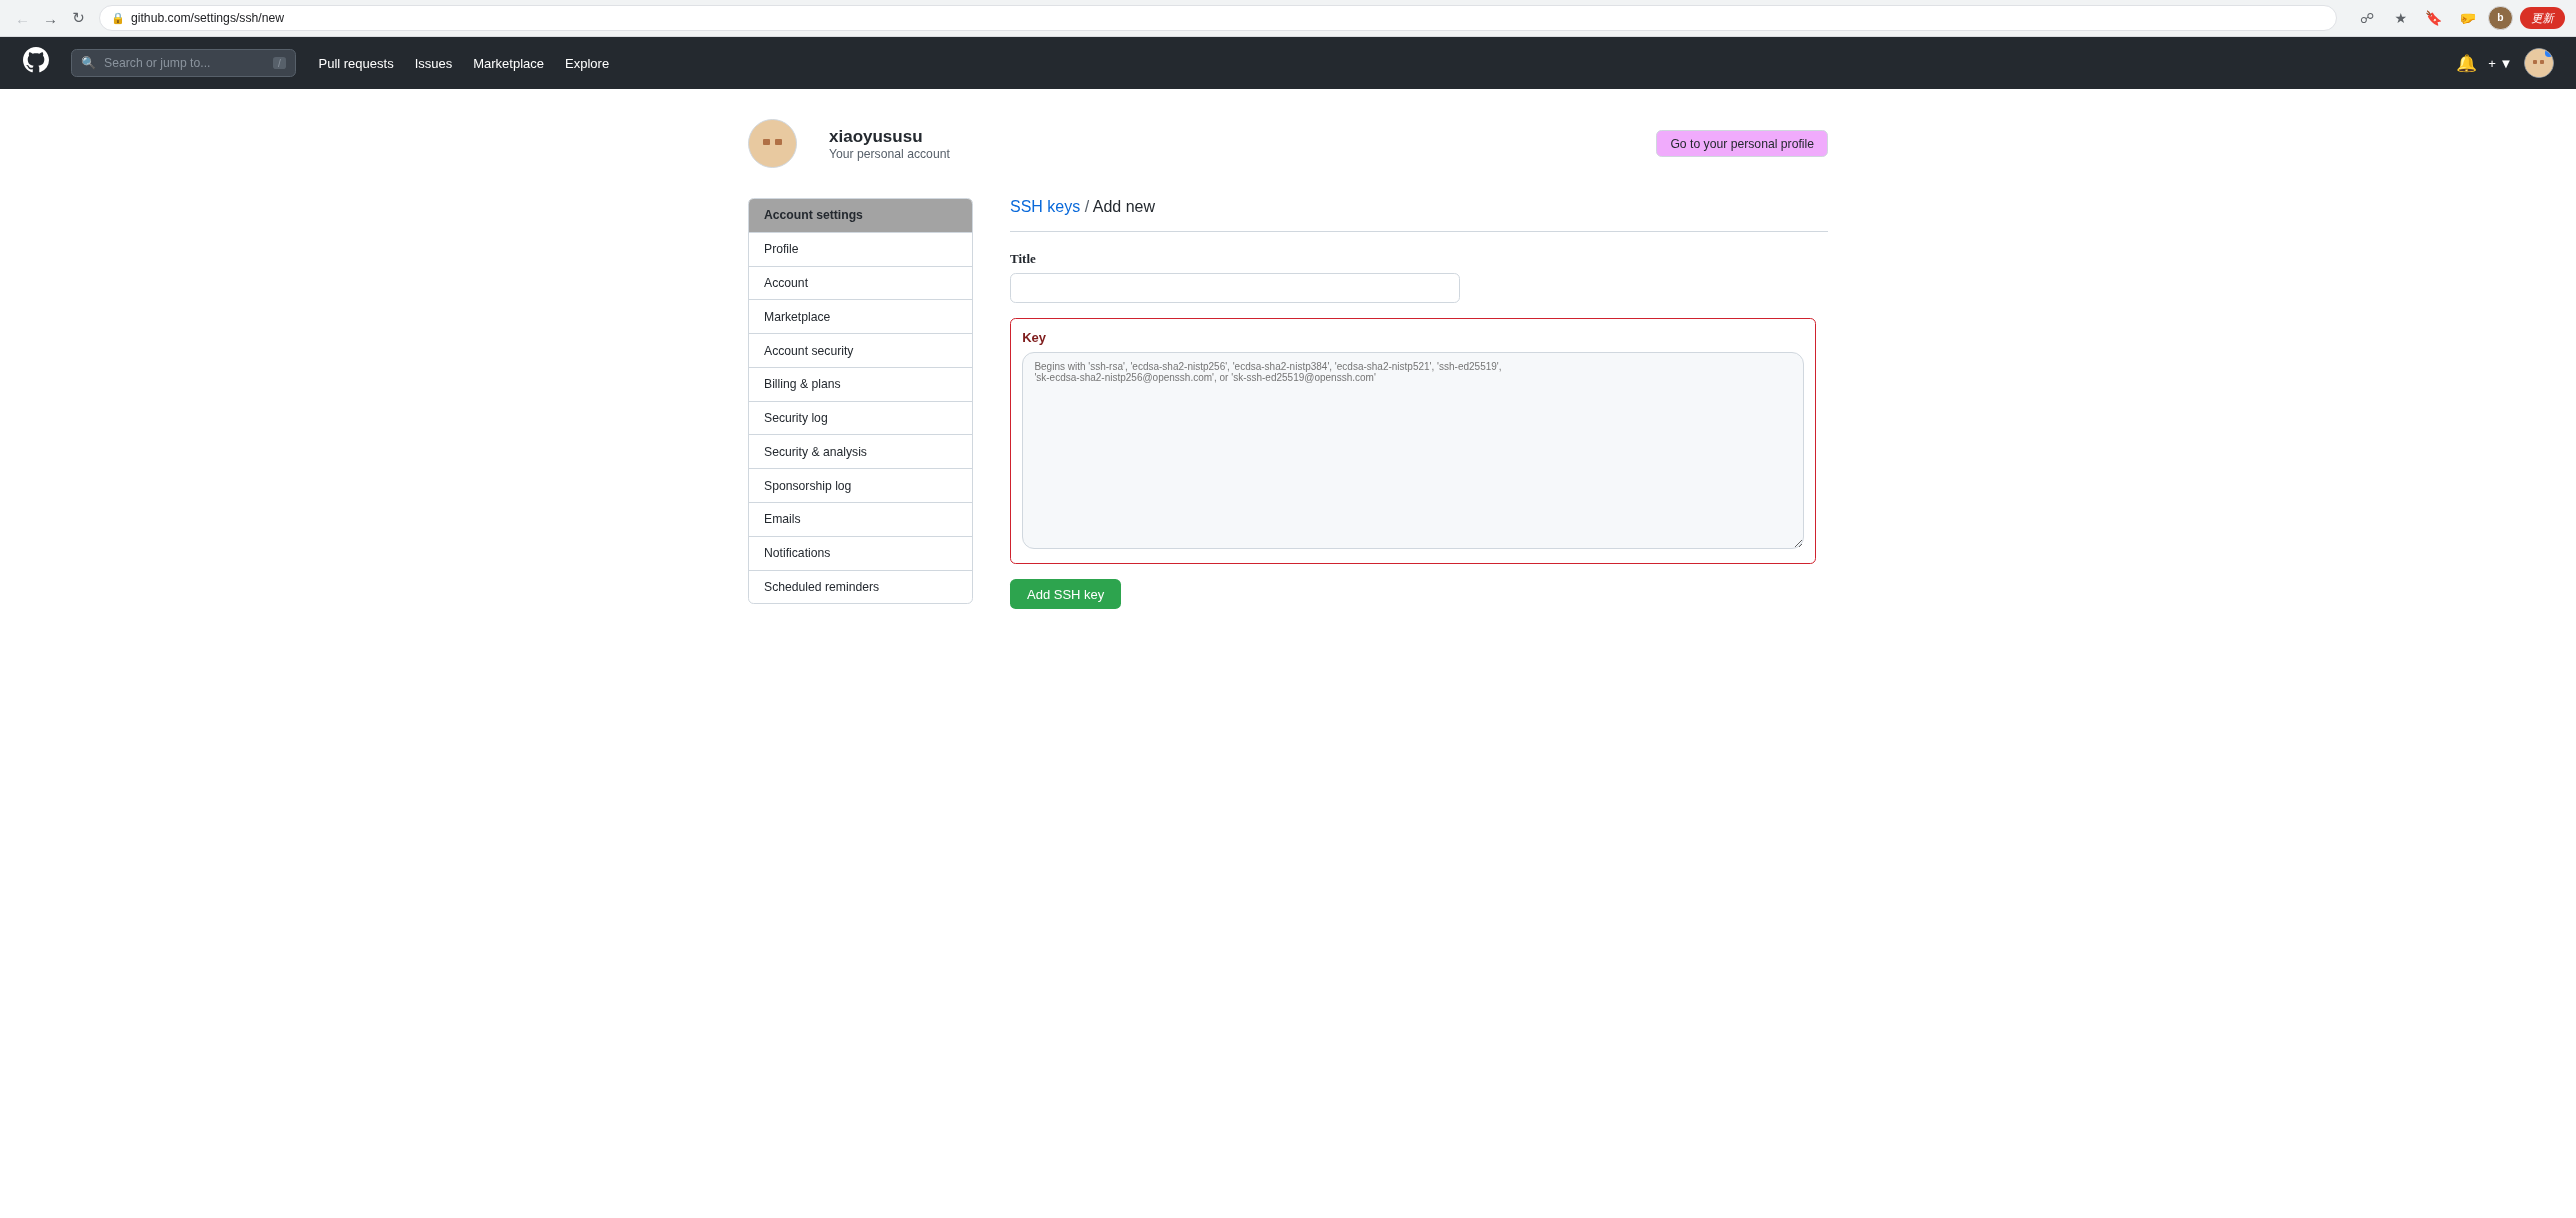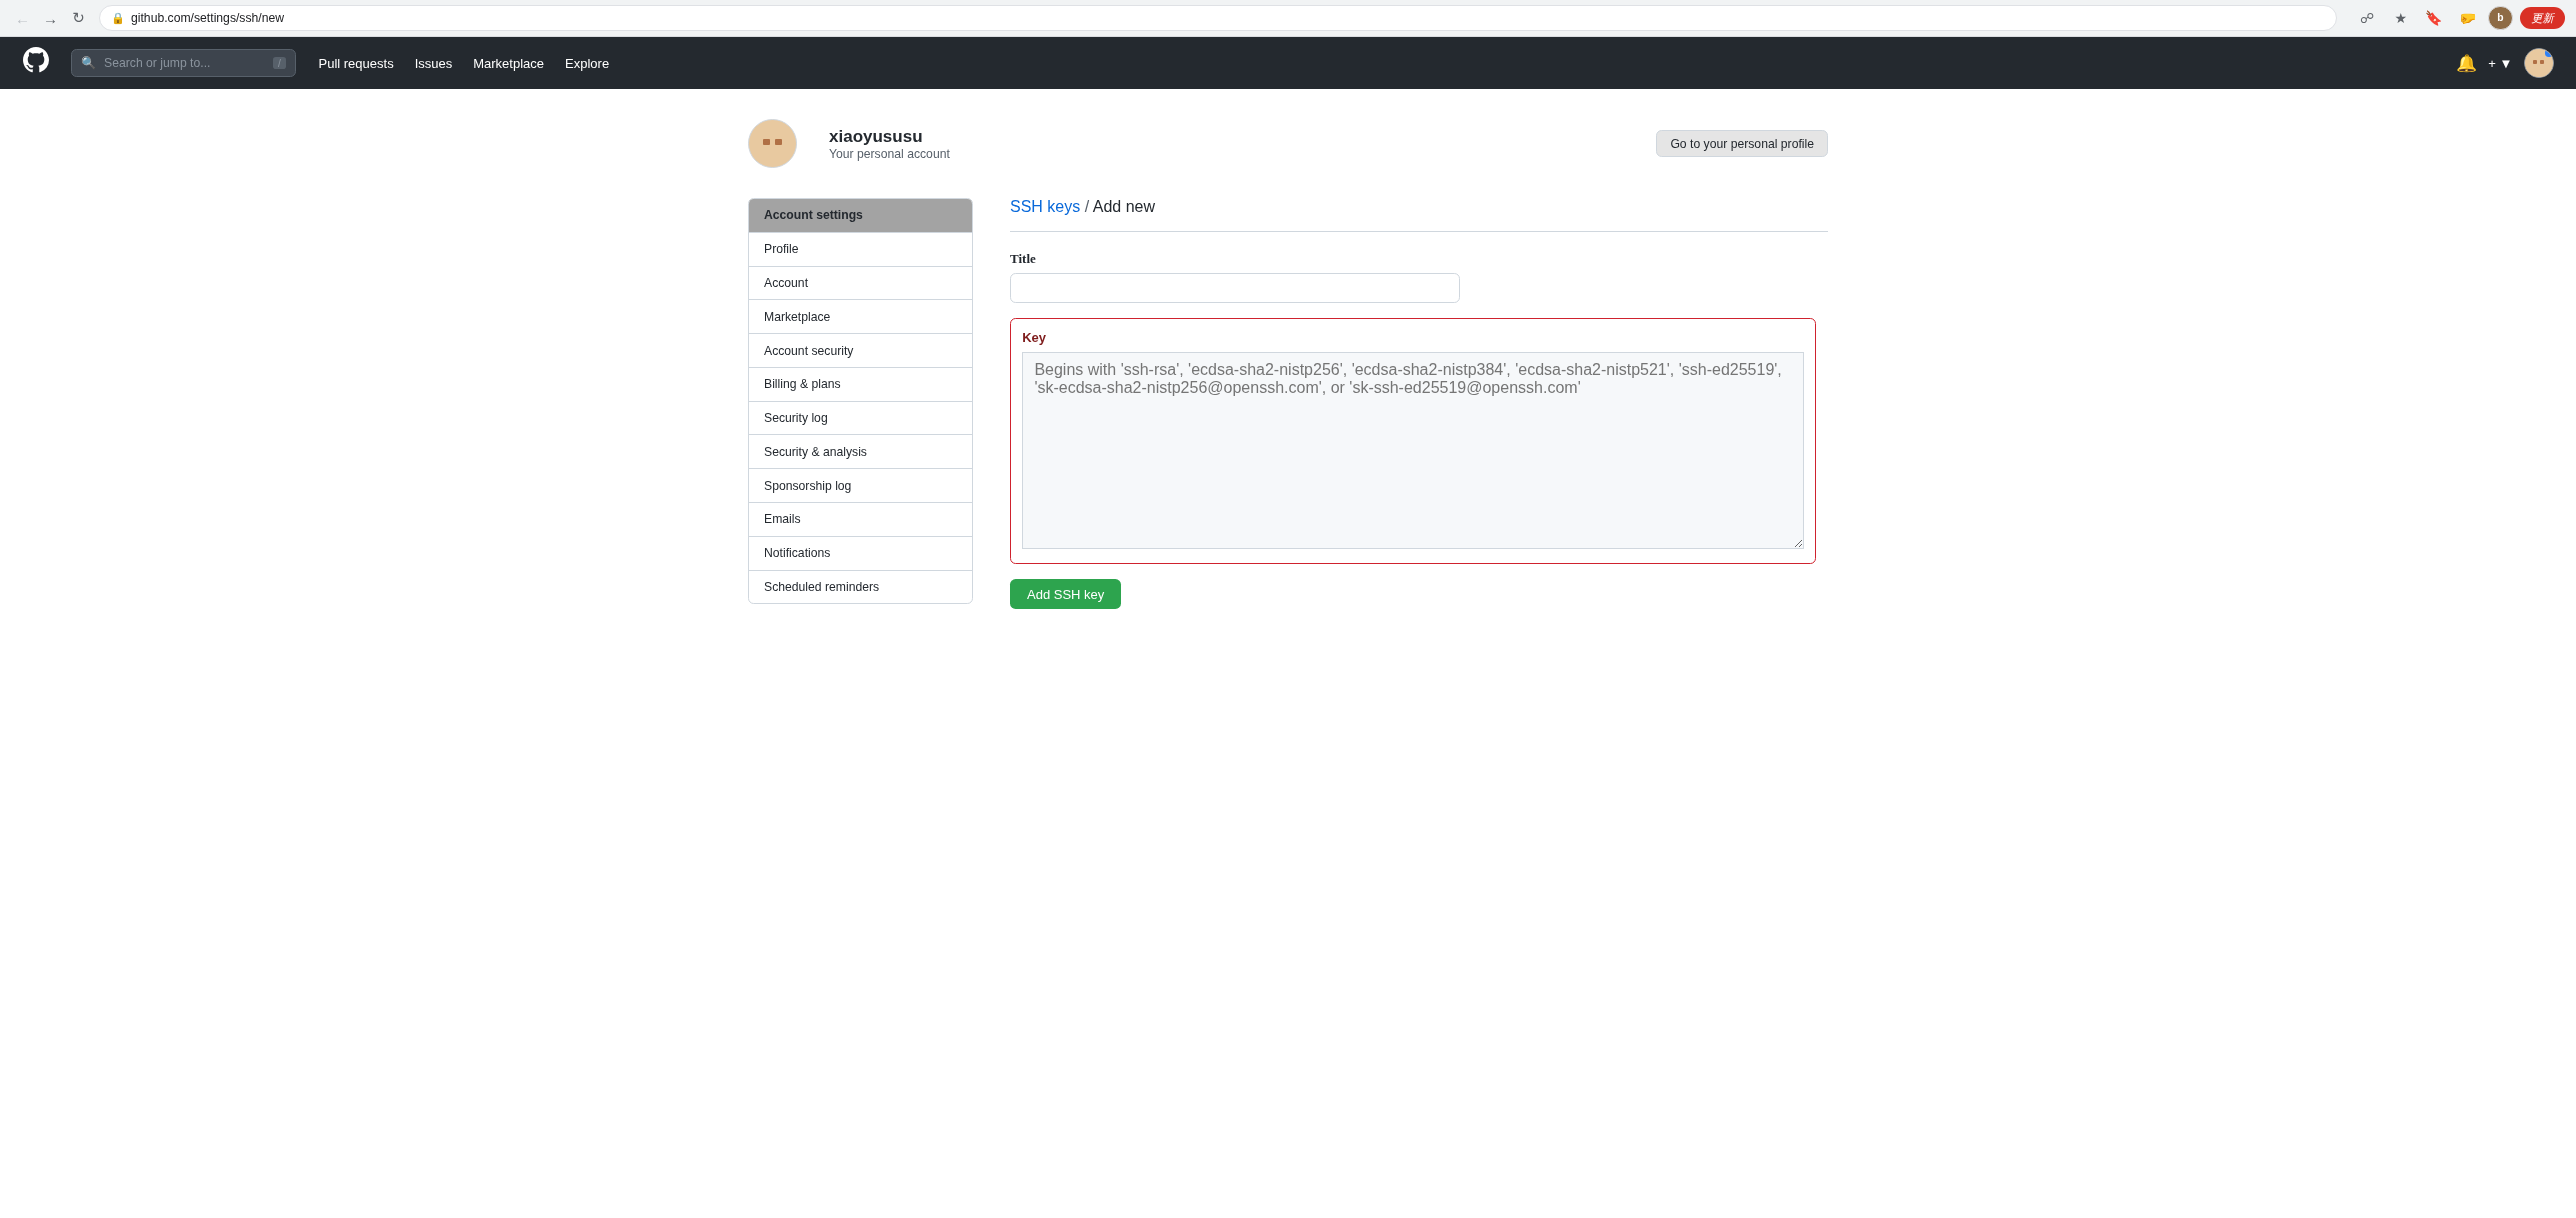--- a/index.html
+++ b/index.html
@@ -145,21 +145,21 @@
       width: 49px; height: 49px; border-radius: 50%;
       background: #e8c9a0;
       border: 0.9px solid #d0d7de;
       display: flex; align-items: center; justify-content: center;
       overflow: hidden;
     }
     .user-name { font-size: 17px; font-weight: 600; color: #24292f; }
     .user-subtitle { font-size: 12.2px; color: #57606a; }
     .profile-btn {
       border: 0.9px solid #d0d7de;
-      background: #e5e5e5;
+      background: #f0abfc;
       border-radius: 5.6px;
       padding: 5.6px 13px;
       font-size: 12.2px;
       color: #24292f;
       cursor: pointer;
     }
 
     
     .settings-layout {
       display: flex;
@@ -242,23 +242,23 @@
     .key-label {
       font-size: 13px;
       font-weight: 600;
       margin-bottom: 7.5px;
       color: #7f1d1d;
     }
     .key-textarea {
       width: 100%;
       height: 197px;
       border: 0.9px solid #d0d7de;
-      border-radius: 0;
+      border-radius: 12px;
       padding: 7.5px 11.2px;
-      font-size: 16px;
+      font-size: 10px;
       color: #57606a;
       background: #f6f8fa;
       resize: vertical;
       outline: none;
       font-family: inherit;
     }
 
     .add-ssh-btn {
       background: #2da44e;
       color: #fff;

